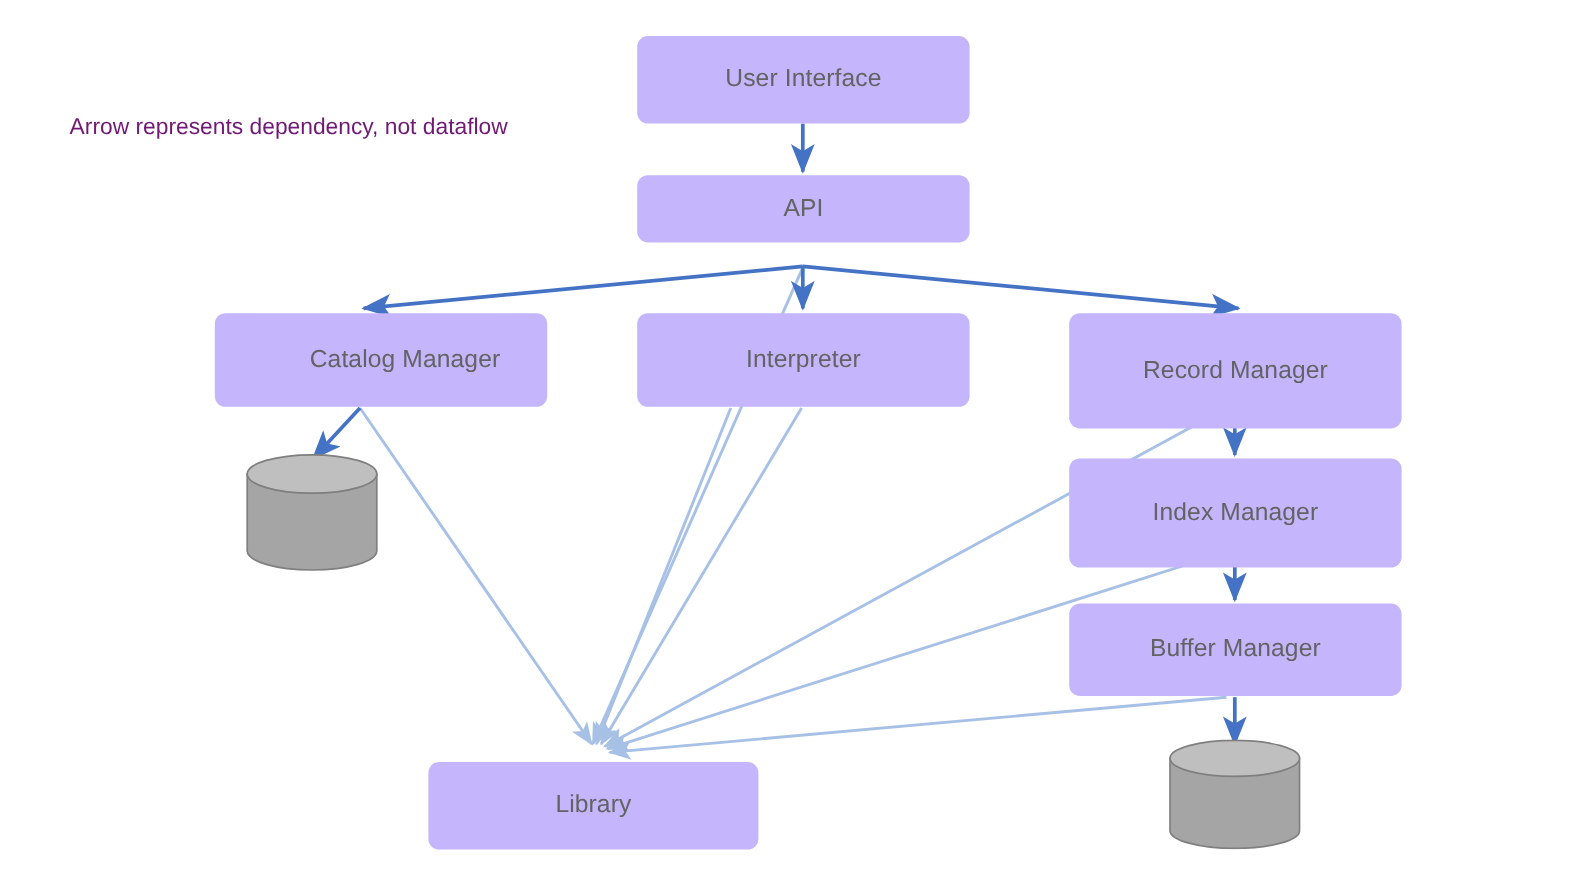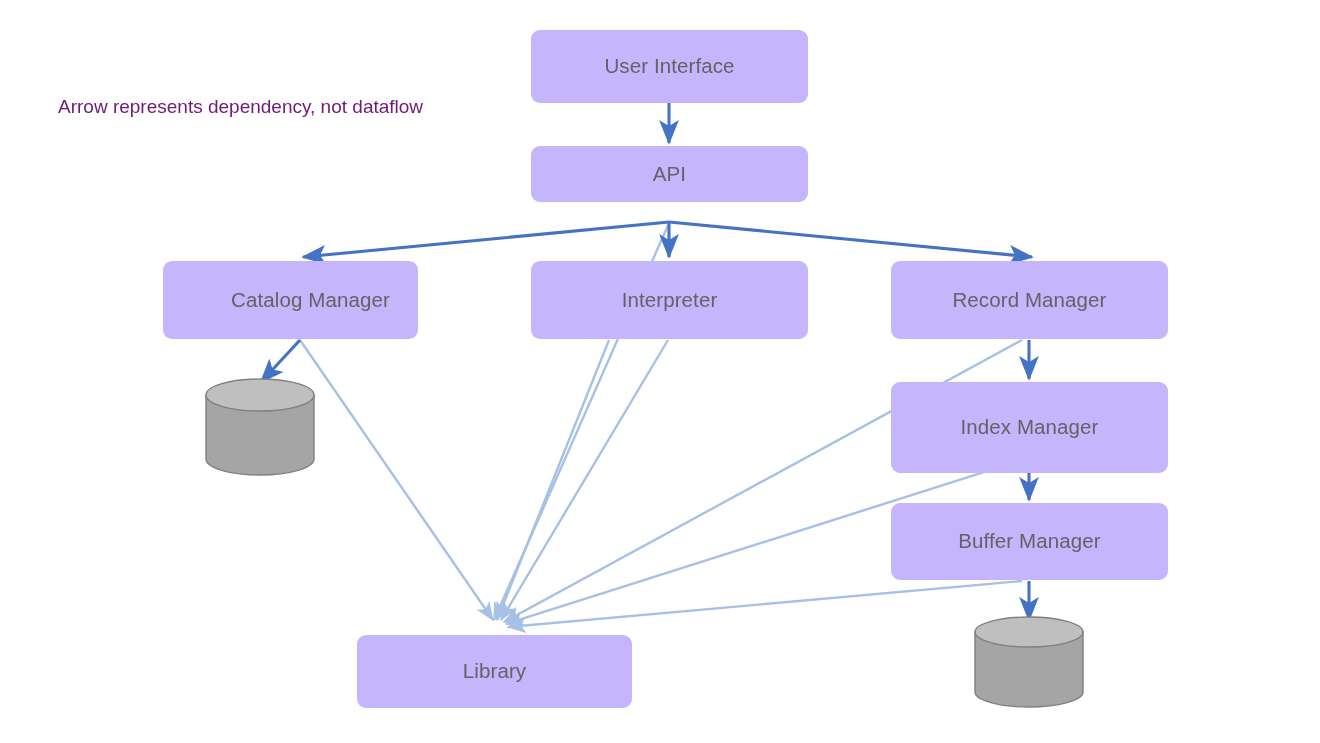--- a/index.html
+++ b/index.html
@@ -107,29 +107,29 @@
   </div>
 
   <div class="node" style="left:531px; top:30px; width:277px; height:73px;">
     <span class="node-label">User Interface</span>
   </div>
 
   <div class="node" style="left:531px; top:146px; width:277px; height:56px;">
     <span class="node-label">API</span>
   </div>
 
-  <div class="node" style="left:163px; top:261px; width:255px; height:78px;padding-left:40px;">
+  <div class="node" style="left:179px; top:261px; width:277px; height:78px;padding-left:40px;">
     <span class="node-label">Catalog Manager</span>
   </div>
 
   <div class="node" style="left:531px; top:261px; width:277px; height:78px;">
     <span class="node-label">Interpreter</span>
   </div>
 
-  <div class="node" style="left:891px; top:261px; width:277px; height:78px;">
+  <div class="node" style="left:891px; top:261px; width:277px; height:96px;">
     <span class="node-label">Record Manager</span>
   </div>
 
   <div class="node" style="left:891px; top:382px; width:277px; height:91px;">
     <span class="node-label">Index Manager</span>
   </div>
 
   <div class="node" style="left:891px; top:503px; width:277px; height:77px;">
     <span class="node-label">Buffer Manager</span>
   </div>

